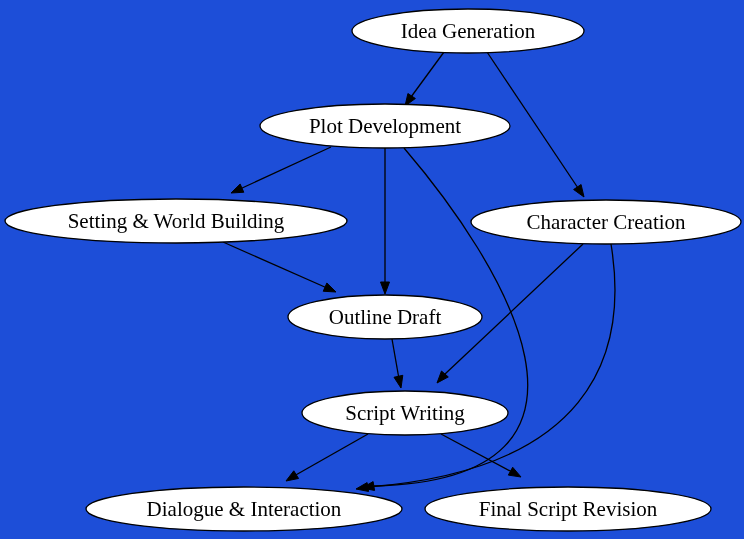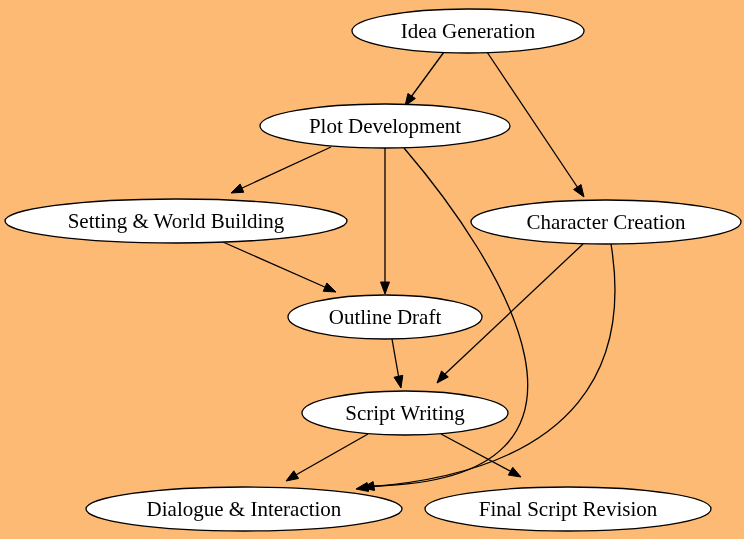--- a/index.html
+++ b/index.html
@@ -4,21 +4,21 @@
 <style>
   html, body {
     margin: 0;
     padding: 0;
     background: #ffffff;
   }
   .canvas {
     position: relative;
     width: 744px;
     height: 539px;
-    background: #fdba74;
+    background: #1d4ed8;
     overflow: hidden;
   }
   svg {
     display: block;
   }
   .node-ellipse {
     fill: #ffffff;
     stroke: #000000;
     stroke-width: 1.3;
   }

